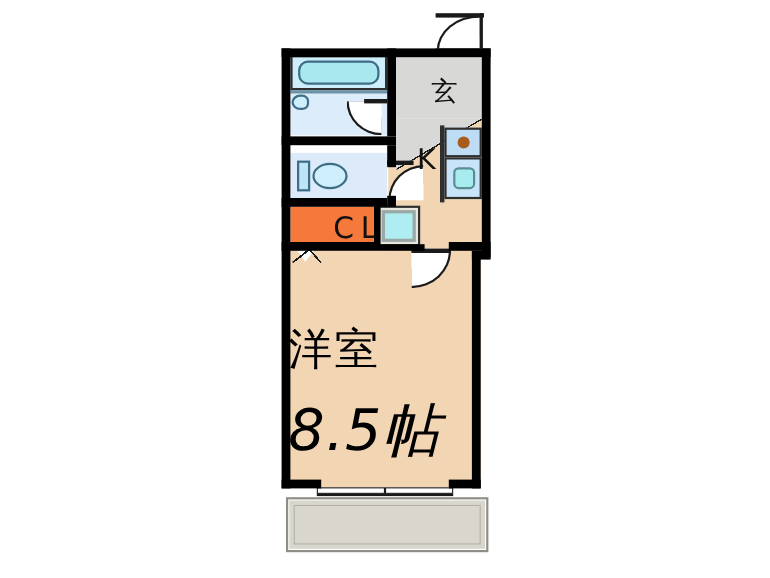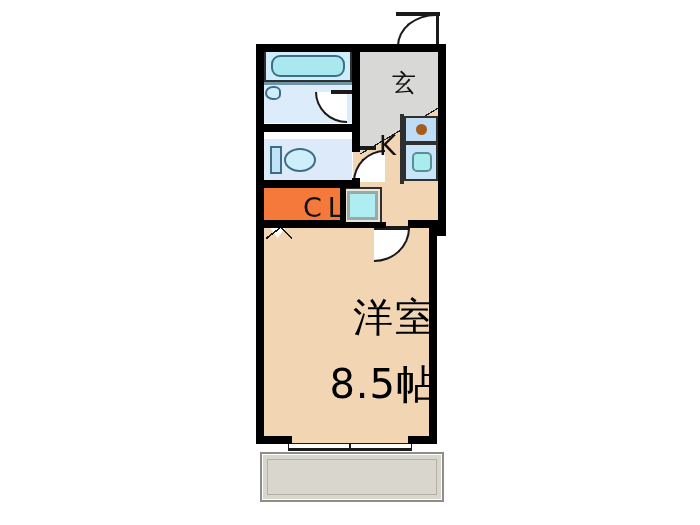--- a/index.html
+++ b/index.html
@@ -43,21 +43,21 @@
   .door-leaf{background:#ffffff;border:2px solid #1a1a1a;}
   .slide-panel{background:#ffffff;border:1px solid #1a1a1a;}
 
   
   .entry-arc{border:2px solid #1a1a1a;border-right:none;border-bottom:none;
              border-radius:100% 0 0 0;background:transparent;}
 
   
   .lab{position:absolute;color:#111111;line-height:1;white-space:nowrap;}
   .lab-room   {font-size:40px;letter-spacing:2px;}
-  .lab-room2  {font-size:40px;letter-spacing:1px;}
+  .lab-room2  {font-size:52px;letter-spacing:1px;font-style:italic;}
   .lab-cl     {font-size:27px;font-weight:400;letter-spacing:6px;color:#111;}
   .lab-k      {font-size:26px;color:#111;}
   .lab-gen    {font-size:24px;color:#111;}
   .lab-bal    {font-size:23px;letter-spacing:3px;color:#111;}
 </style>
 </head>
 <body>
 
 <div id="plan">
 
@@ -159,17 +159,17 @@
   <div class="abs wall" style="left:340px;top:222px;width:46px;height:6px;"></div>
   <div class="abs wall" style="left:408px;top:220px;width:38px;height:8px;"></div>
 
   <div class="abs wall" style="left:340px;top:180px;width:6px;height:44px;"></div>
 
   <div class="abs wall" style="left:256px;top:436px;width:36px;height:8px;"></div>
   <div class="abs wall" style="left:408px;top:436px;width:29px;height:8px;"></div>
 
   <div class="abs wall" style="left:400px;top:114px;width:4px;height:70px;background:#2f2f2f;"></div>
 
-<div class="abs" style="left: 262px; top: 290px; width: 175px; text-align: right;">
+<div class="abs" style="left: 262px; top: 290px; width: 175px; text-align: left;">
       <div class="lab-room">洋室</div>
       <div class="lab-room2" style="margin-top: 12px;">8.5帖</div>
     </div>
   </div>
 
 </body></html>

